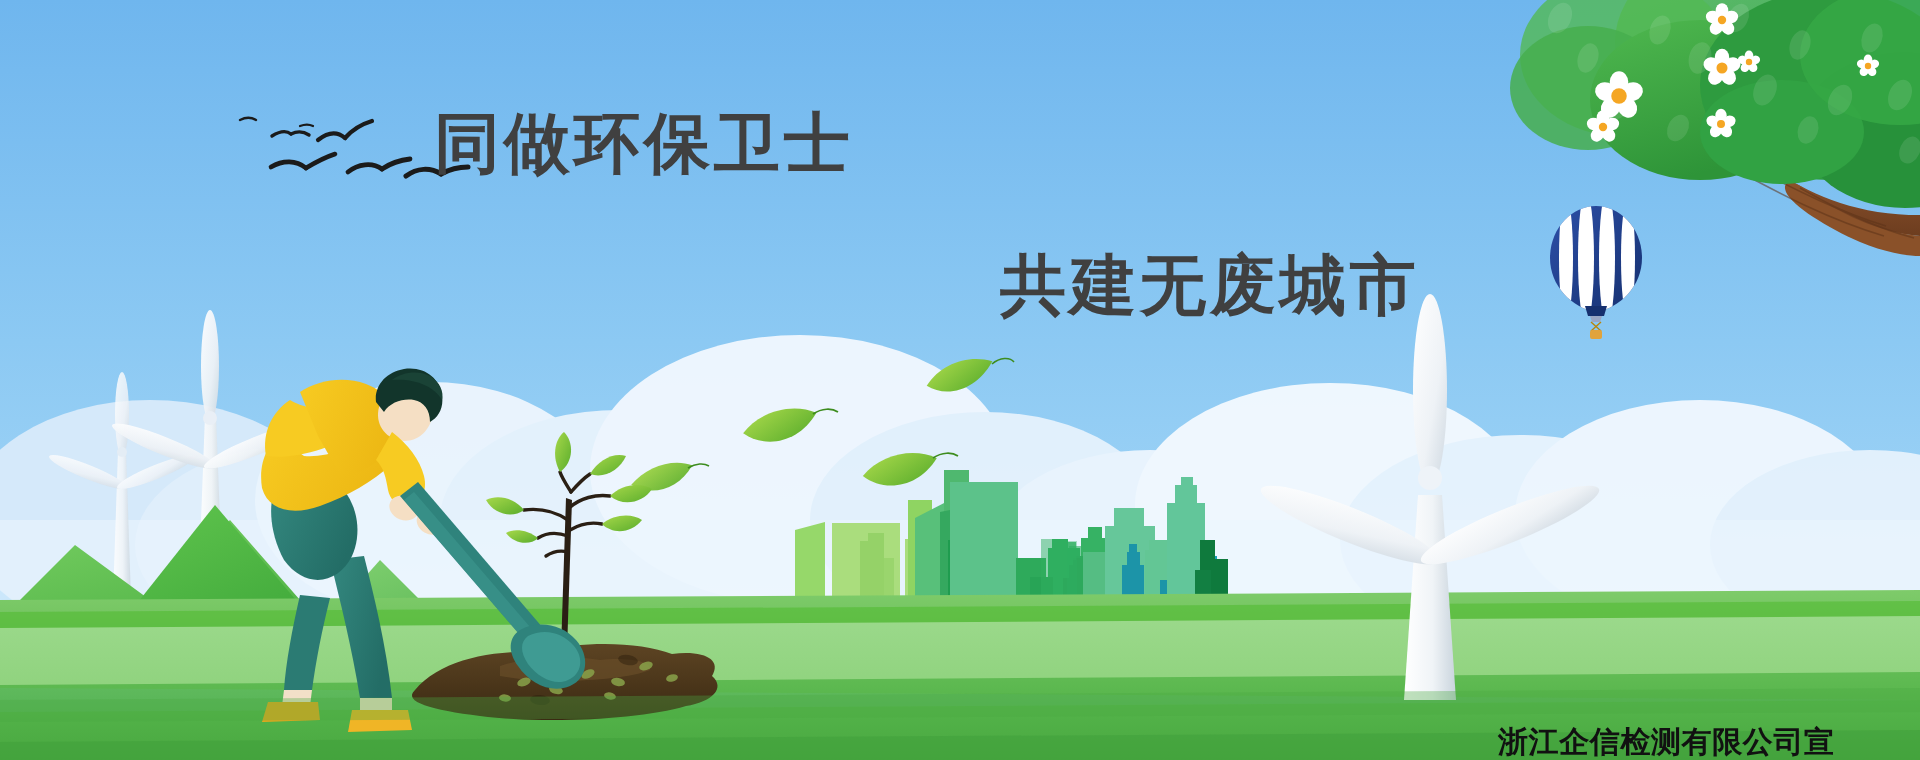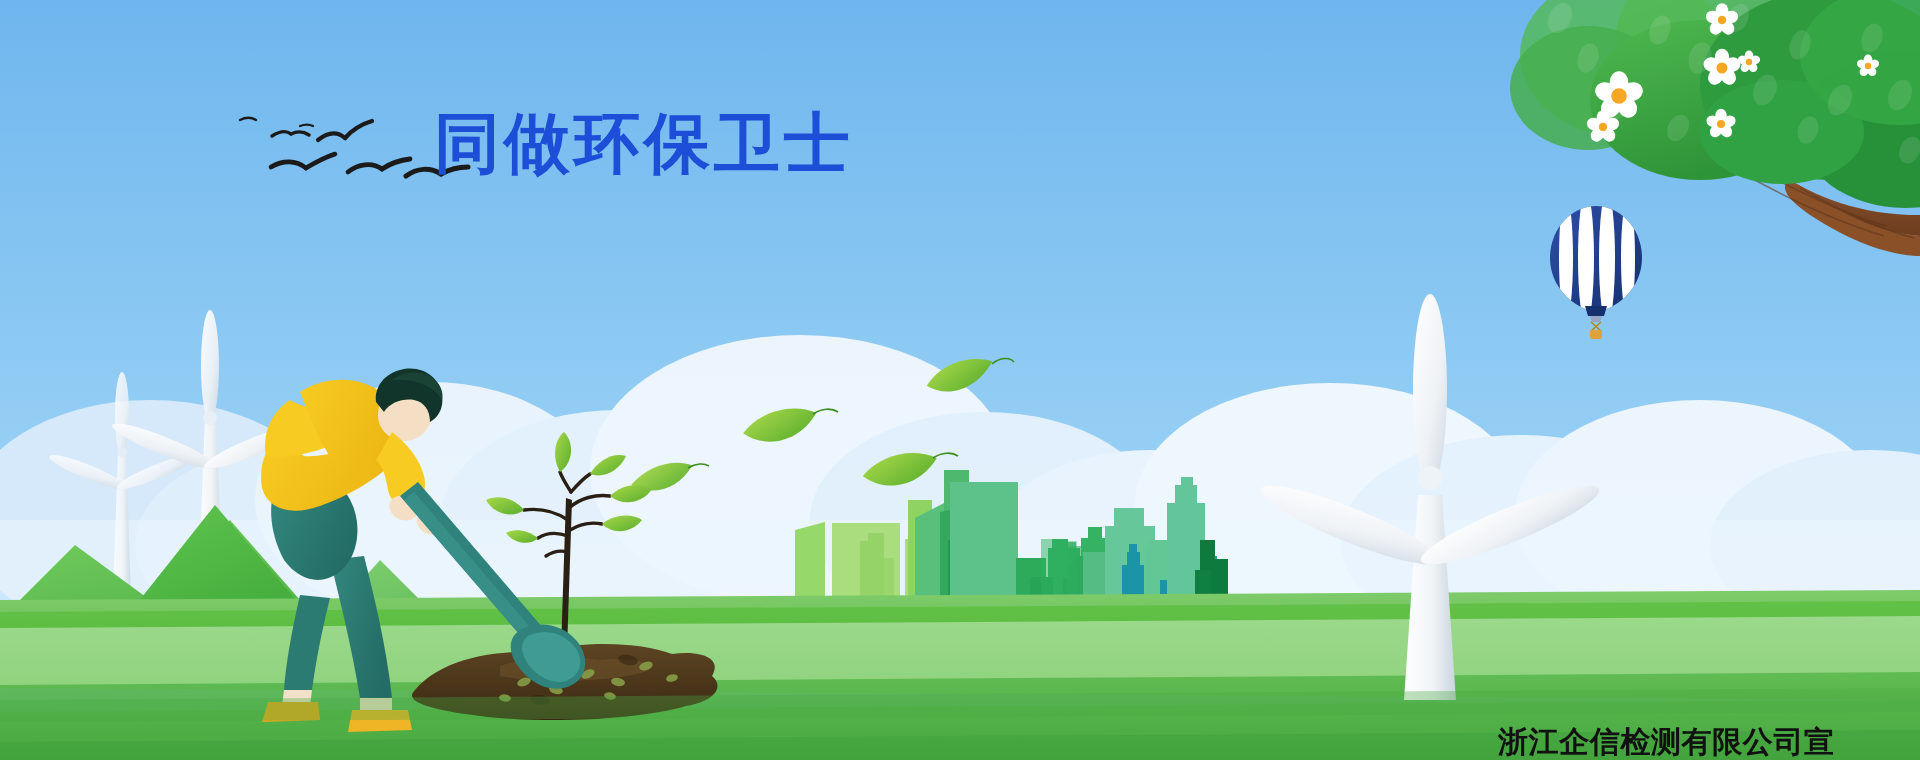--- a/index.html
+++ b/index.html
@@ -11,21 +11,21 @@
     position:relative;
     width:1920px; height:760px;
     overflow:hidden;
   }
   #scene { position:absolute; inset:0; width:1920px; height:760px; display:block; }
 
   .headline {
     position:absolute;
     font-family:"Liberation Sans","DejaVu Sans",sans-serif;
     font-weight:700;
-    color:#1d4ed8;
+    color:#404040;
     letter-spacing:0.06em;
     white-space:nowrap;
     line-height:1;
   }
   #headline-1 { left:434px; top:110px; font-size:66px; }
   #headline-2 { left:1000px; top:252px; font-size:66px; }
 
   #company-line {
     position:absolute;
     left:1498px; top:691px;
@@ -479,16 +479,17 @@
       </g>
 
       <path d="M0 700 L1920 688 L1920 712 L0 722 Z" fill="#4aa941" opacity="0.35"></path>
       <path d="M0 742 L1920 730 L1920 760 L0 760 Z" fill="#3f9e39" opacity="0.45"></path>
 
     </g>
   </svg>
 
   <div id="headline-1" class="headline">同做环保卫士</div>
 
+  <div id="headline-2" class="headline">共建无废城市</div>
 
   <div id="company-line">浙江企信检测有限公司宣</div>
 
 </div>
 
 </body></html>

